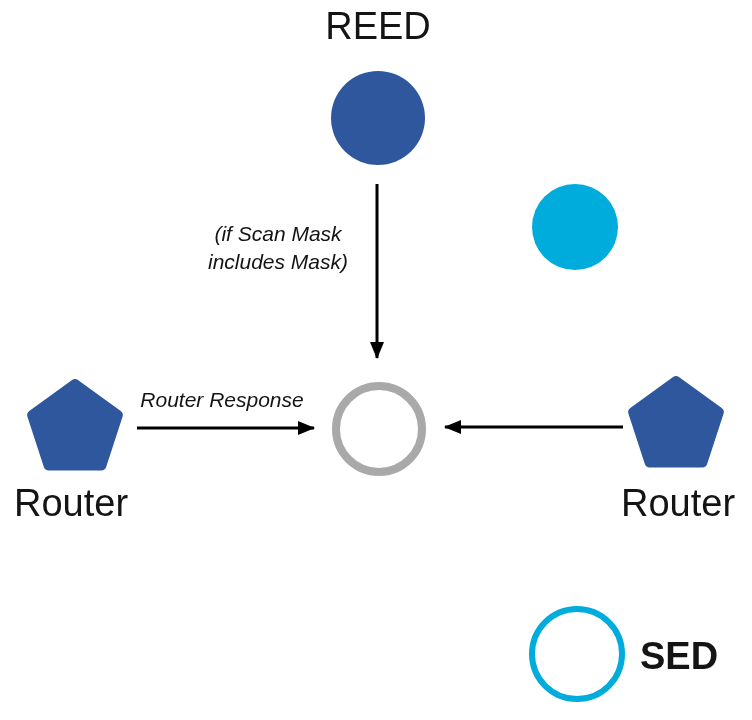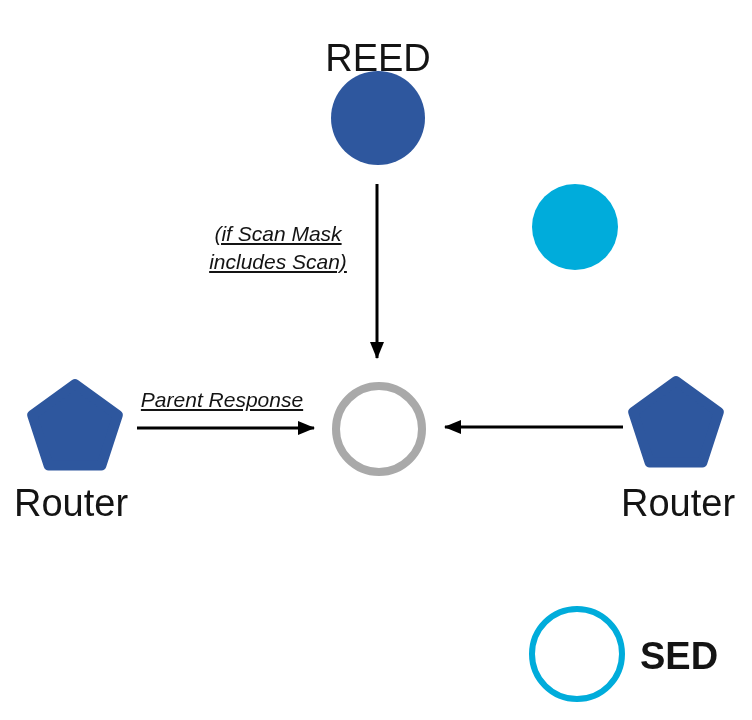--- a/index.html
+++ b/index.html
@@ -31,21 +31,20 @@
     font-weight: 400;
   }
   .centered {
     transform: translateX(-50%);
   }
   .annotation {
     font-size: 21px;
     line-height: 28px;
     font-style: italic;
     text-align: center;
-    text-decoration: underline;
   }
   .annotation .line {
     display: block;
   }
 </style>
 </head>
 <body>
 
 <div class="canvas">
 
@@ -68,29 +67,29 @@
 
     <line x1="137" y1="428" x2="314" y2="428" stroke="#000000" stroke-width="3" marker-end="url(#arrowhead)"></line>
 
     <polygon points="676,381 718.8,412.1 702.4,462.4 649.6,462.4 633.2,412.1" fill="#2E579E" stroke="#2E579E" stroke-width="10" stroke-linejoin="round"></polygon>
 
     <line x1="623" y1="427" x2="445" y2="427" stroke="#000000" stroke-width="3" marker-end="url(#arrowhead)"></line>
 
     <circle cx="577" cy="654" r="45" fill="none" stroke="#00ACDB" stroke-width="6"></circle>
   </svg>
 
-  <div class="label node-label centered" style="left:378px; top:36px;">REED</div>
+  <div class="label node-label centered" style="left:378px; top:4px;">REED</div>
 
 
   <div class="label node-label" style="left:14px; top:481px;">Router</div>
 
   <div class="label node-label" style="left:621px; top:481px;">Router</div>
 
   <div class="label node-label" style="left:640px; top:634px;font-weight:bold;">SED</div>
 
   <div class="label annotation centered" style="left:278px; top:220px;">
     <span class="line">(if Scan Mask</span>
-    <span class="line">includes Scan)</span>
+    <span class="line">includes Mask)</span>
   </div>
 
-  <div class="label annotation centered" style="left:222px; top:386px;">Parent Response</div>
+  <div class="label annotation centered" style="left:222px; top:386px;">Router Response</div>
 
 </div>
 
 </body></html>

